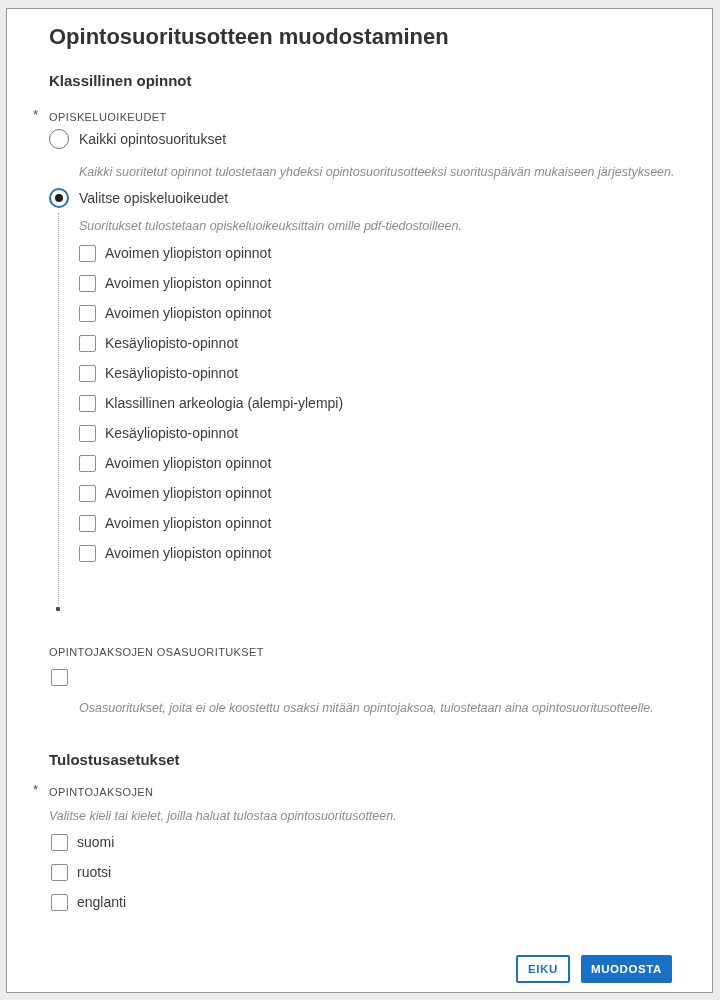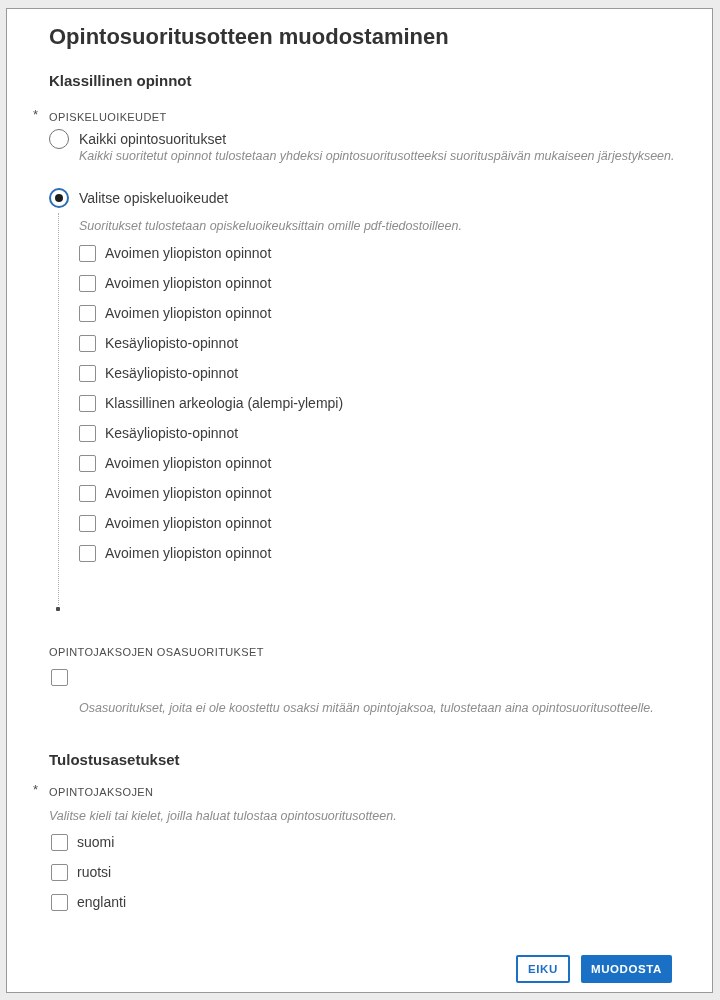--- a/index.html
+++ b/index.html
@@ -79,21 +79,21 @@
 
   <div class="abs h2" style="left:42px;top:62px;">Klassillinen opinnot</div>
 
   <div class="abs asterisk" style="left:26px;top:99px;">*</div>
   <div class="abs field-label" style="left:42px;top:101px;">OPISKELUOIKEUDET</div>
 
   <div class="abs radio-row" style="left:42px;top:120px;">
     <span class="radio"></span>
     <span class="option-label">Kaikki opintosuoritukset</span>
   </div>
-  <div class="abs helper" style="left:72px;top:140px;">Kaikki suoritetut opinnot tulostetaan yhdeksi opintosuoritusotteeksi suorituspäivän mukaiseen järjestykseen.</div>
+  <div class="abs helper" style="left:72px;top:156px;">Kaikki suoritetut opinnot tulostetaan yhdeksi opintosuoritusotteeksi suorituspäivän mukaiseen järjestykseen.</div>
 
   <div class="abs radio-row" style="left:42px;top:179px;">
     <span class="radio selected"></span>
     <span class="option-label">Valitse opiskeluoikeudet</span>
   </div>
   <div class="abs helper" style="left:72px;top:210px;">Suoritukset tulostetaan opiskeluoikeuksittain omille pdf-tiedostoilleen.</div>
 
   <div class="abs connector" style="left:51px;top:204px;height:392px;"></div>
 
   <div class="abs" style="left:72px;top:229px;">

